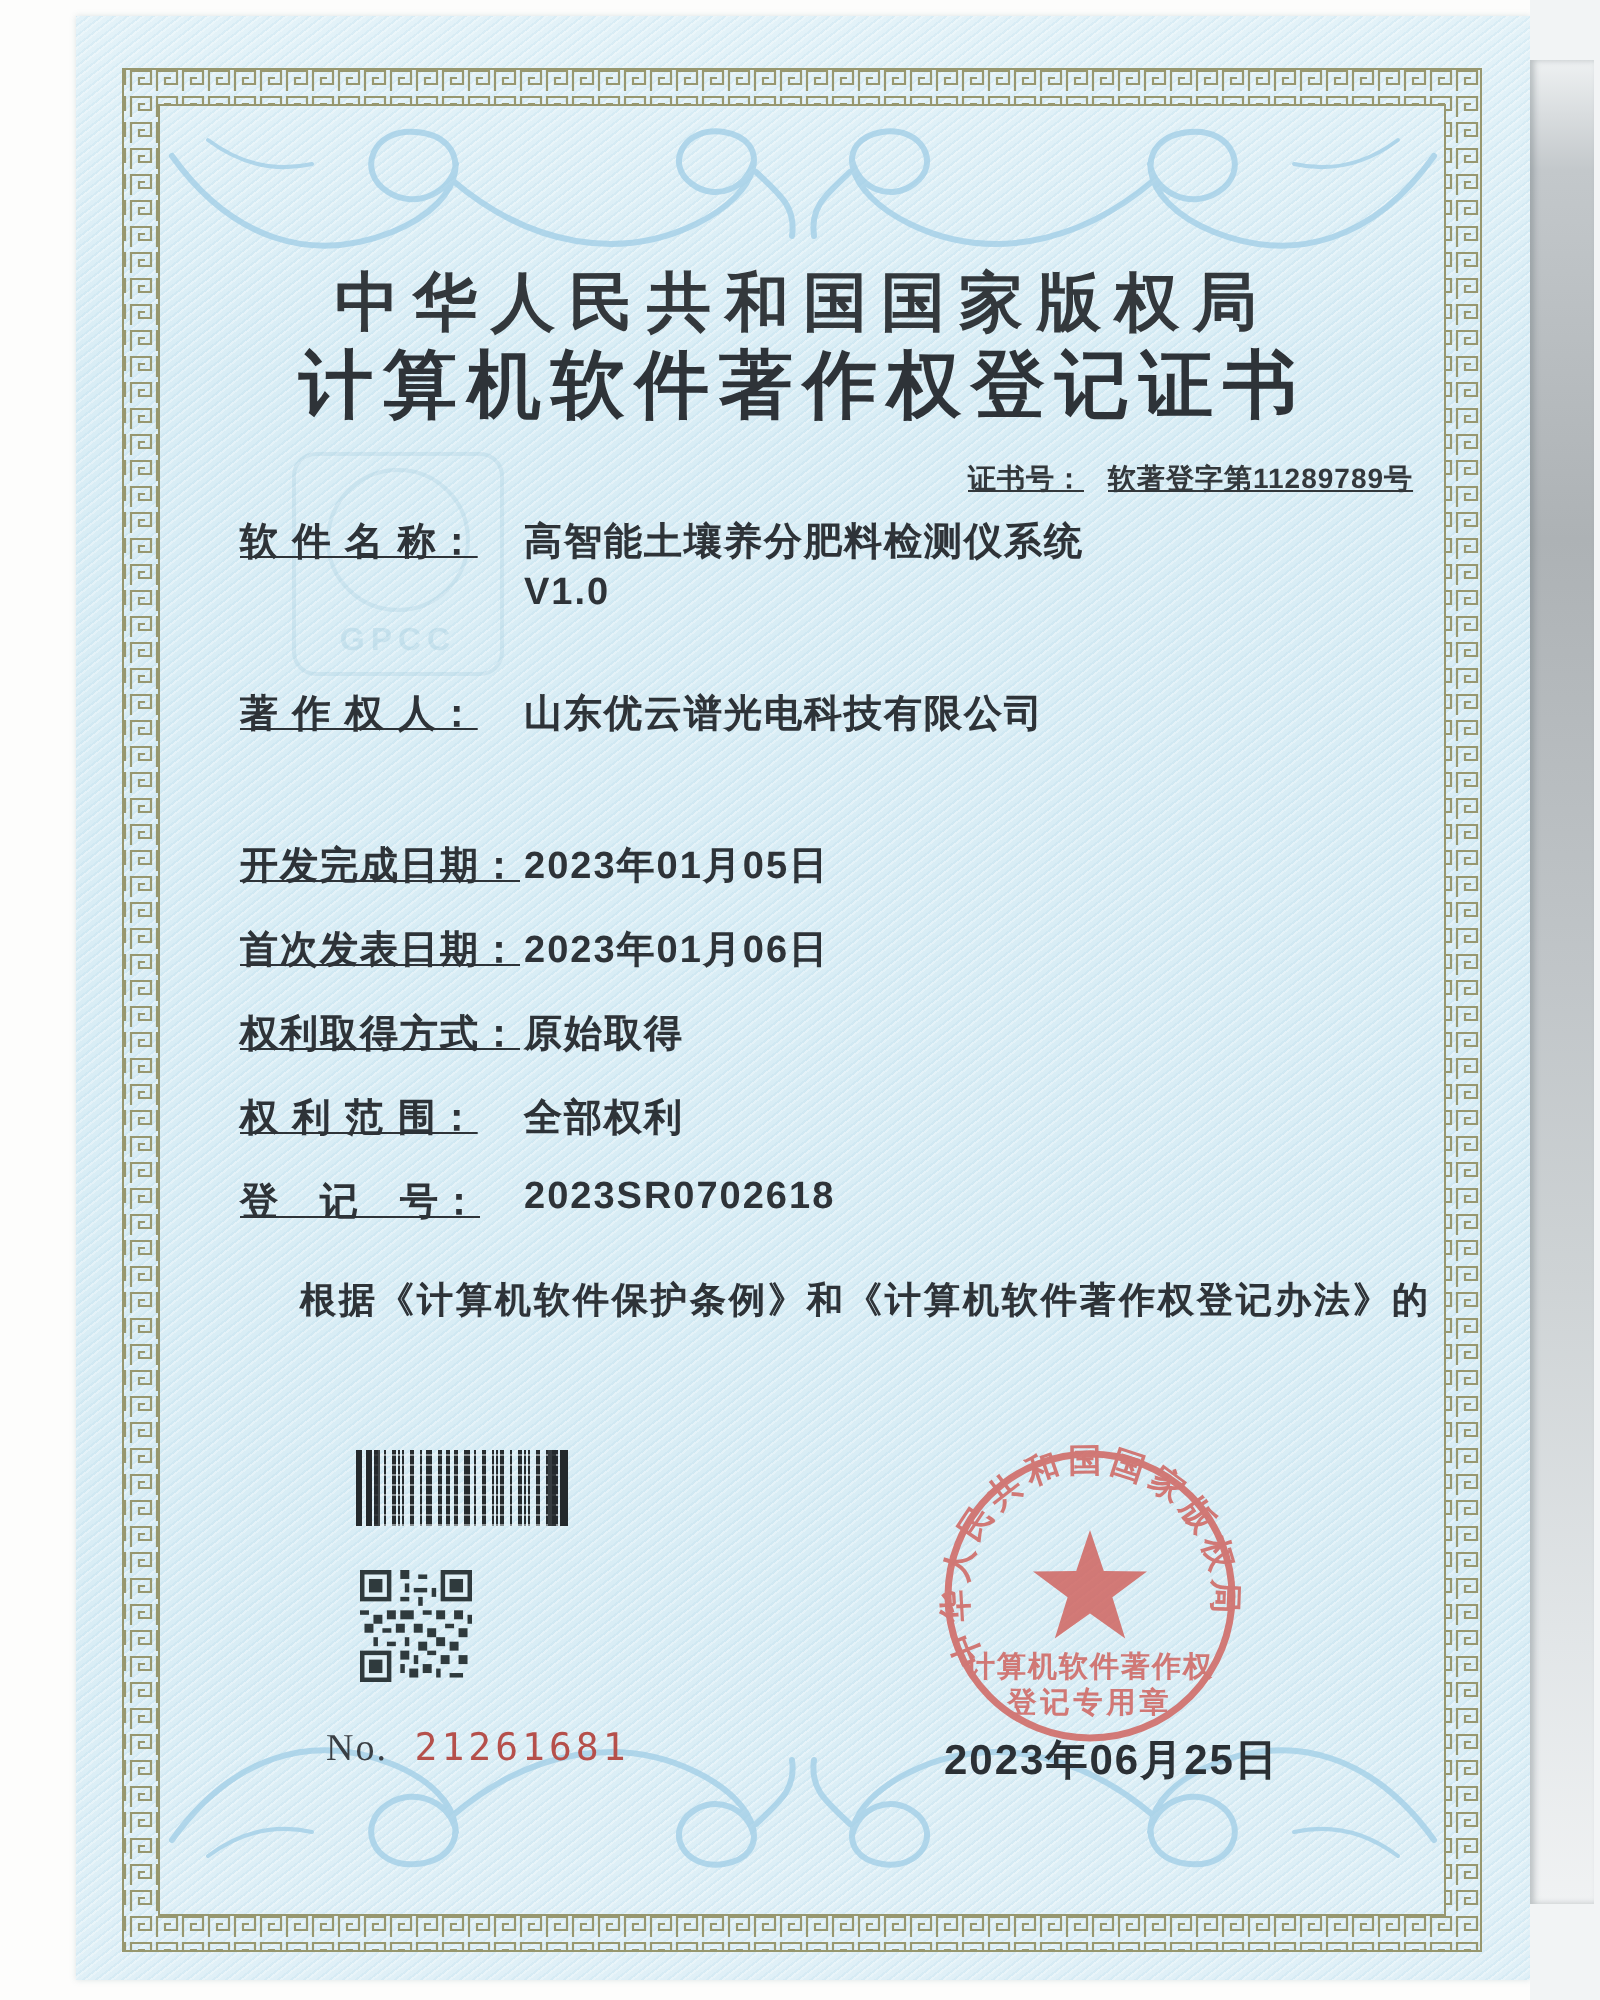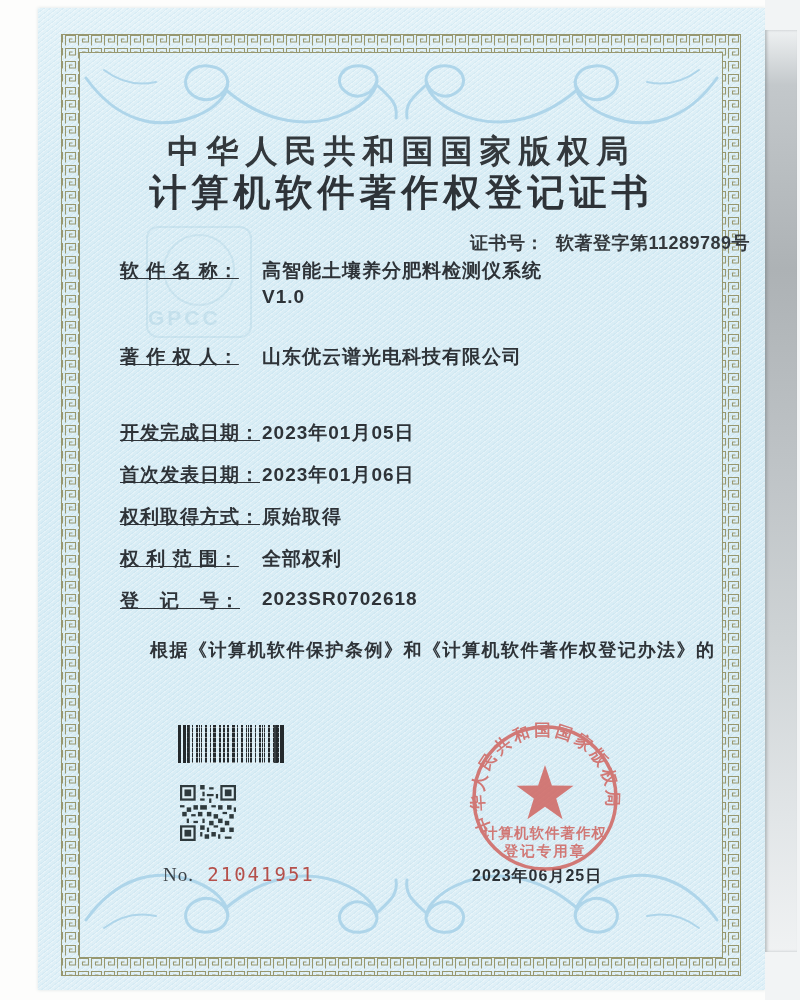--- a/index.html
+++ b/index.html
@@ -34,22 +34,22 @@
     position:absolute;left:0;top:122px;width:100%;text-align:center;
     font-family:"Liberation Serif","DejaVu Serif",serif;
     font-size:32px;font-weight:700;letter-spacing:7px;color:#33383c;
   }
   .main-title{
     position:absolute;left:0;top:160px;width:100%;text-align:center;
     font-family:Liberation Serif, serif;
     font-size:37px;font-weight:700;letter-spacing:5px;color:#2e3338;
   }
   .cert-no{
-    position:absolute;left:432px;top:223px;
-    font-size:18px;font-weight:600;color:#33383c;letter-spacing:.5px;
+    position:absolute;left:446px;top:223px;
+    font-size:14px;font-weight:600;color:#33383c;letter-spacing:.5px;text-decoration:underline;
   }
   .cert-no .lbl{margin-right:12px;}
 
   .row{position:absolute;font-size:19px;font-weight:600;color:#2e3338;}
   .row .lbl{position:absolute;left:82px;top:0;width:150px;white-space:nowrap;letter-spacing:1px;text-decoration:underline;}
   .row .val{position:absolute;left:224px;top:0;white-space:nowrap;letter-spacing:1px;}
   .row .val2{position:absolute;left:224px;top:28px;white-space:nowrap;letter-spacing:1px;}
 
   .stmt{position:absolute;font-size:18px;font-weight:600;color:#2e3338;letter-spacing:1.5px;white-space:nowrap;}
 
@@ -65,29 +65,29 @@
   .barcode::after{content:"";position:absolute;right:0;top:0;bottom:0;width:4px;background:#24292c;
     box-shadow:-6px 0 0 rgba(36,41,44,.9);}
   .qr{position:absolute;left:142px;top:777px;width:56px;height:56px;}
 
   .serial{position:absolute;left:125px;top:855px;font-size:19px;white-space:nowrap;}
   .serial .no{font-family:"Liberation Serif","DejaVu Serif",serif;color:#3a3f44;letter-spacing:1px;text-align:right;}
   .serial .num{font-family:"DejaVu Sans Mono","Liberation Mono",monospace;color:#b5504b;letter-spacing:2px;margin-left:8px;}
 
   .issue-date{
     position:absolute;left:434px;top:858px;z-index:4;
-    font-size:16px;font-weight:700;color:#2b3035;letter-spacing:1px;white-space:nowrap;
+    font-size:21px;font-weight:700;color:#2b3035;letter-spacing:1px;white-space:nowrap;
   }
   .watermark{
     position:absolute;left:108px;top:218px;width:102px;height:108px;
     border:2px solid rgba(150,195,215,.45);border-radius:12px;opacity:.55;z-index:1;
   }
   .watermark .circ{position:absolute;left:15px;top:6px;width:68px;height:68px;border:2px solid rgba(150,195,215,.45);border-radius:50%;}
-  .watermark .wm-txt{position:absolute;left:0;bottom:6px;width:100%;
-    color:rgba(150,195,215,.55);font-size:21px;font-weight:700;letter-spacing:3px;}
+  .watermark .wm-txt{position:absolute;left:0;bottom:6px;width:100%;text-align:center;
+    color:rgba(150,195,215,.55);font-size:16px;font-weight:700;letter-spacing:3px;}
 </style>
 </head>
 <body>
 
 <div class="page">
 
   <svg class="deco" width="727" height="982" viewBox="0 0 727 982">
     <defs>
       <pattern id="gk" width="13" height="13" patternUnits="userSpaceOnUse">
         <path d="M1.5 11.5 L1.5 1.5 L11.5 1.5 L11.5 8 L5.5 8 L5.5 5 L8.5 5" fill="none" stroke="#97976f" stroke-width="1.1"></path>
@@ -204,21 +204,21 @@
         <rect x="9" y="21" width="1" height="2"></rect>
           <rect x="11" y="22" width="2" height="2"></rect>
           <rect x="14" y="21" width="2" height="2"></rect>
         <rect x="17" y="22" width="1" height="2"></rect>
           <rect x="20" y="23" width="3" height="1"></rect>
       </g>
     </svg>
 
     <div class="serial">
       <span class="no">No.</span>
-      <span class="num">21041951</span>
+      <span class="num">21261681</span>
     </div>
 
     <div class="issue-date">2023年06月25日</div>
   </div>
 
   <svg class="seal-layer" width="727" height="982" viewBox="0 0 727 982">
     <g opacity="0.82">
       <circle cx="507" cy="790" r="71" fill="none" stroke="#d0605b" stroke-width="3.5"></circle>
       <polygon fill="#d0605b" points="507,757 513.9,777.5 535.5,777.7 518.2,790.6 524.6,811.3 507,798.8 489.4,811.3 495.8,790.6 478.5,777.7 500.1,777.5"></polygon>
       <path id="sealArc" d="M 456 825 A 62 62 0 1 1 558 825" fill="none" stroke="none"></path>

